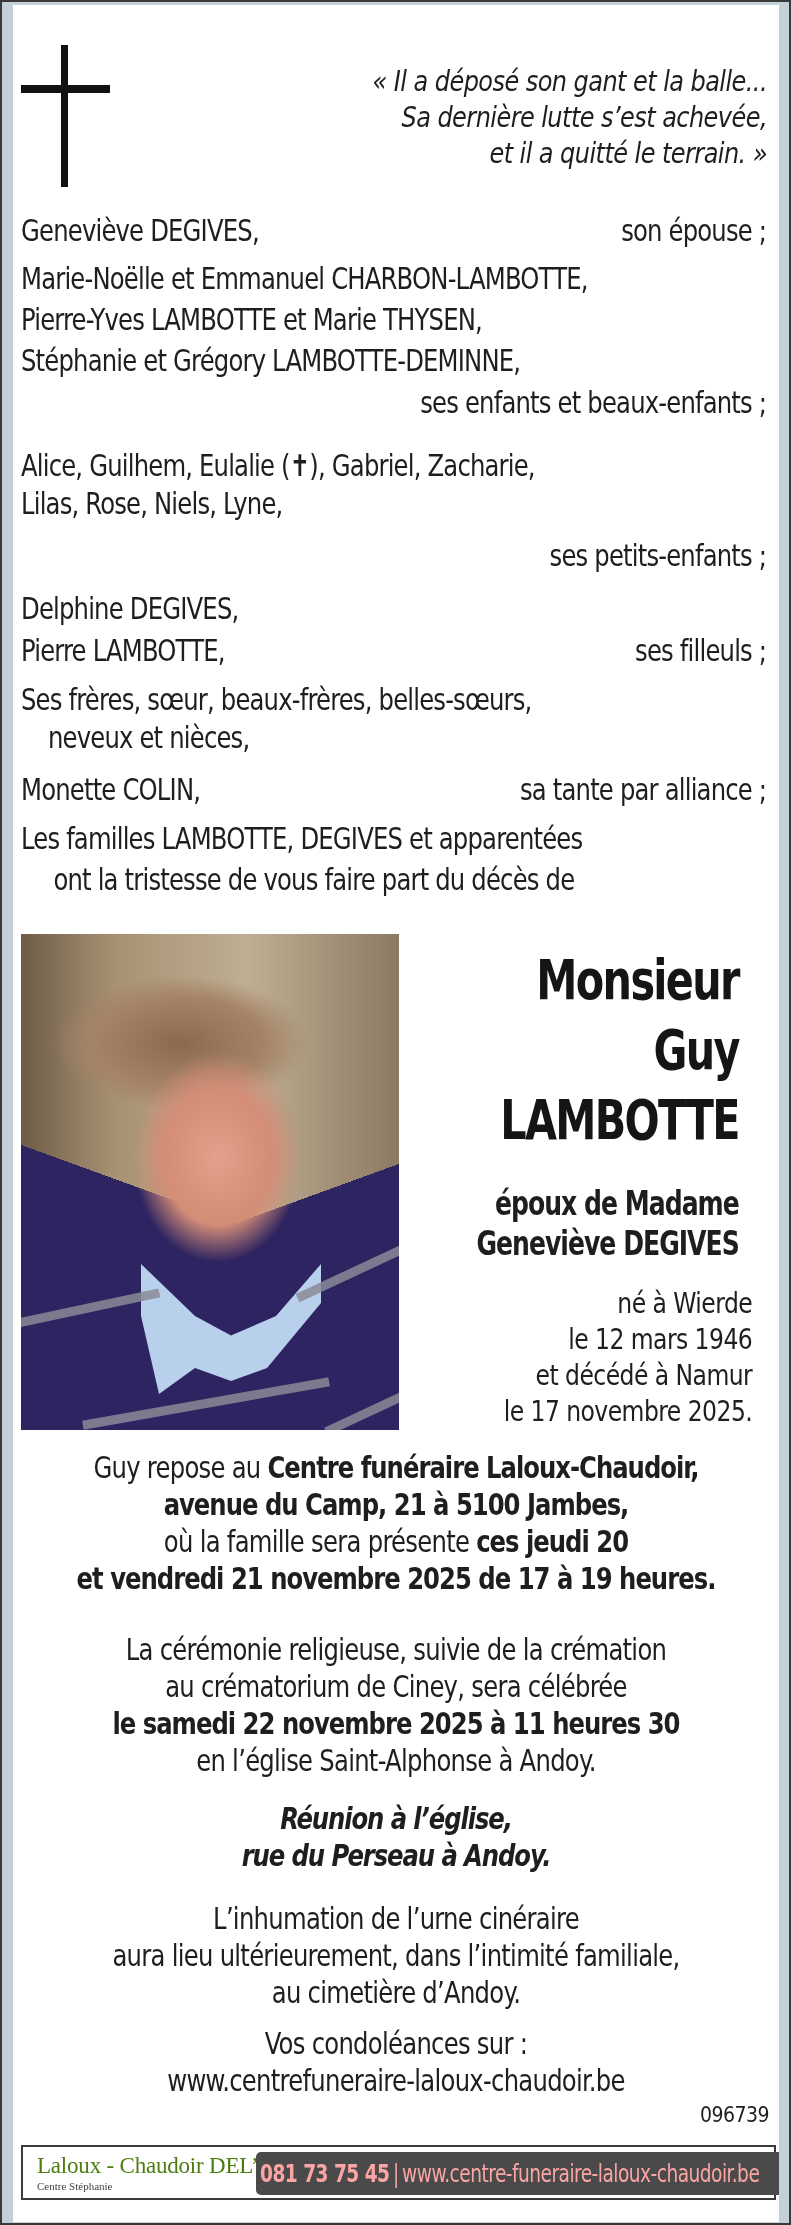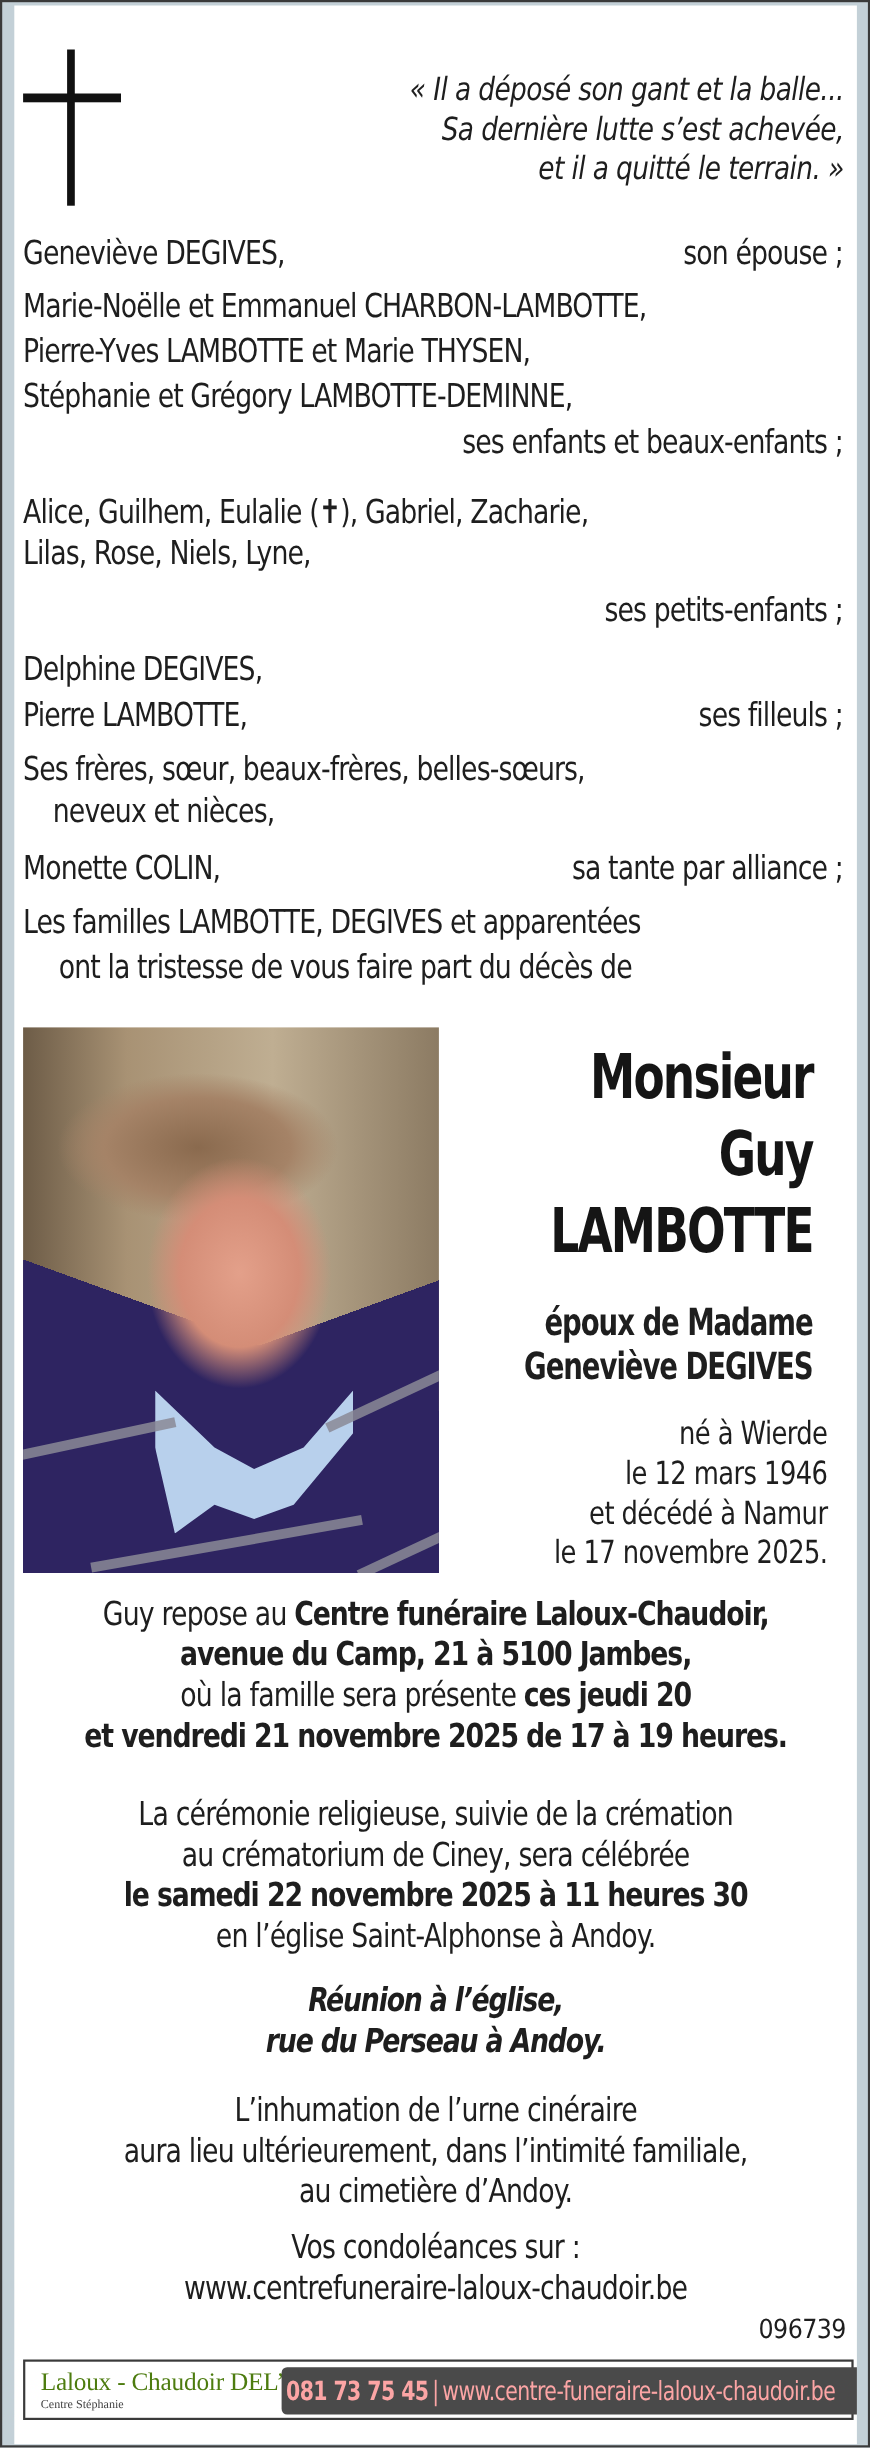--- a/index.html
+++ b/index.html
@@ -73,21 +73,21 @@
     }
 
     .para {
       left: 0; width: 766px; text-align: center;
       font-size: 30px; line-height: 37px; letter-spacing: -0.8px;
       transform: scaleX(0.9); transform-origin: center top;
     }
     .para b { font-weight: bold; letter-spacing: -1.1px; }
     .para.ital { font-style: italic; font-weight: bold; letter-spacing: -1.2px; }
 
-    .ad-id { right: 10px; top: 2098px; font-size: 24px; letter-spacing: -0.5px; }
+    .ad-id { right: 10px; top: 2098px; font-size: 21px; letter-spacing: -0.5px; }
 
     .footer-box {
       left: 8px; top: 2140px; width: 755px; height: 55px;
       border: 2px solid #3a3a3a; background: #fff;
     }
     .logo-name {
       position: absolute; left: 14px; top: 6px;
       font-family: "Liberation Serif", "DejaVu Serif", serif;
       font-size: 23px; color: #4d7c0f; letter-spacing: -0.2px; white-space: nowrap;
     }

